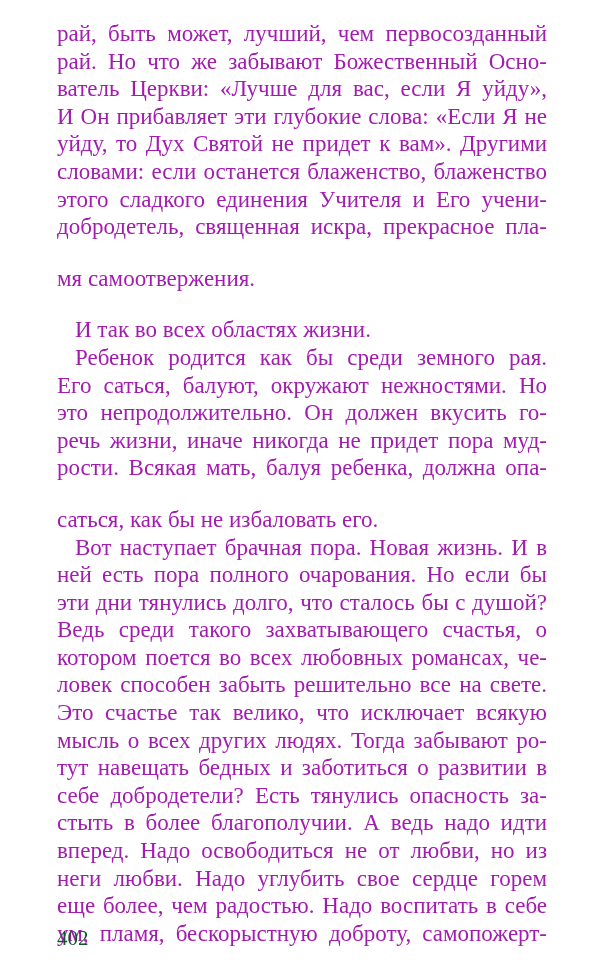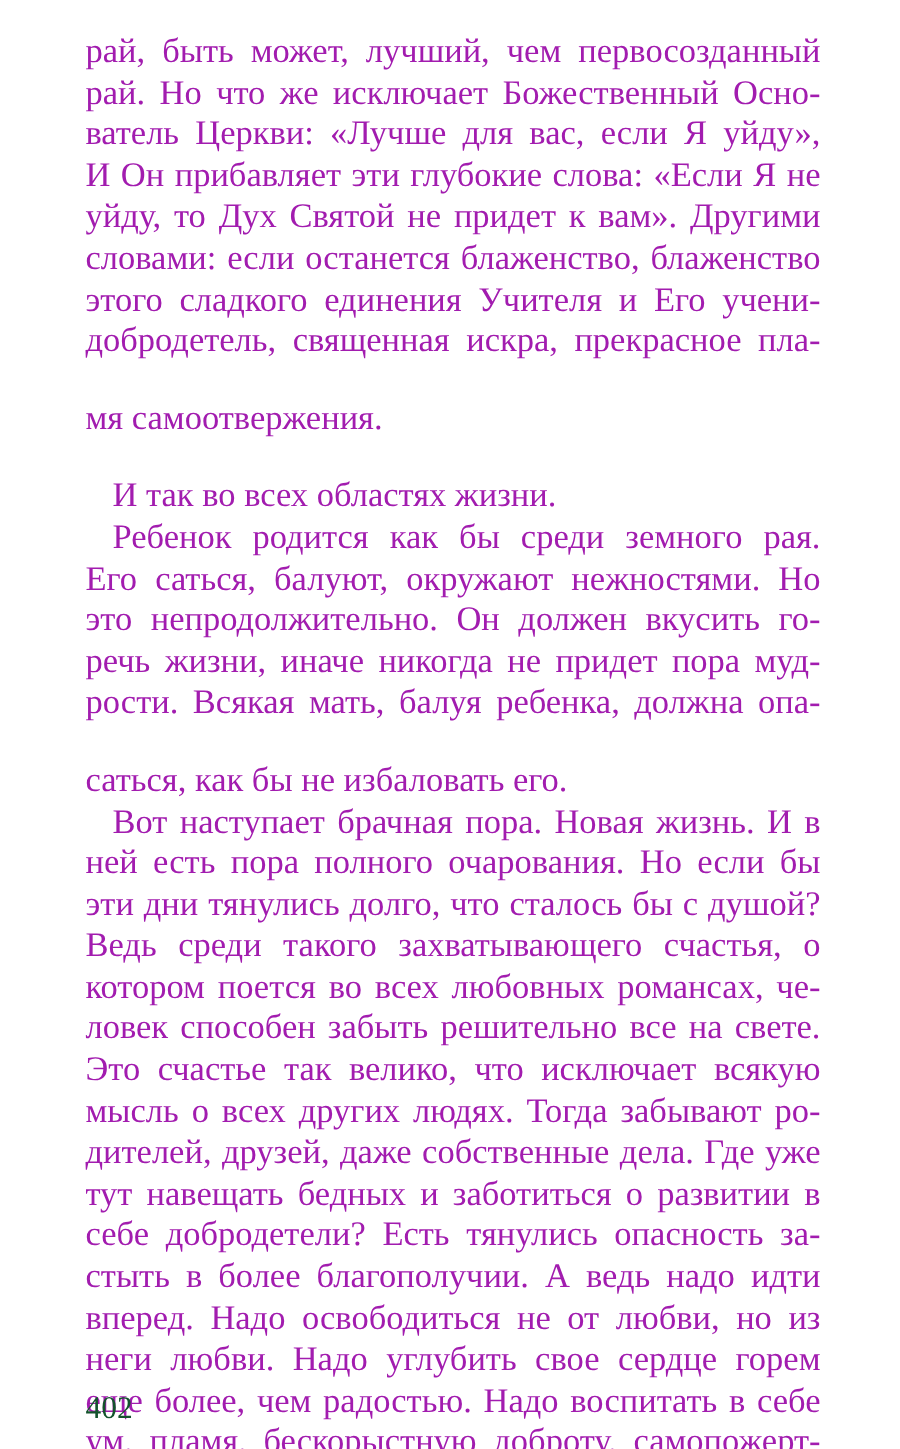--- a/index.html
+++ b/index.html
@@ -20,21 +20,21 @@
       font-family: "Liberation Serif", serif; font-size: 21px; color: #14532d;
     }
   </style>
 </head>
 <body>
 
 <div class="page">
 
   <div>
     <span class="line">рай, быть может, лучший, чем первосозданный</span>
-    <span class="line">рай. Но что же исключает Божественный Осно-</span>
+    <span class="line">рай. Но что же забывают Божественный Осно-</span>
     <span class="line">ватель Церкви: «Лучше для вас, если Я уйду»,</span>
     <span class="line">И Он прибавляет эти глубокие слова: «Если Я не</span>
     <span class="line">уйду, то Дух Святой не придет к вам». Другими</span>
     <span class="line">словами: если останется блаженство, блаженство</span>
     <span class="line">этого сладкого единения Учителя и Его учени-</span>
     <span class="line">добродетель, священная искра, прекрасное пла-</span>
     <span class="line last">мя самоотвержения.</span>
   </div>
 
   <div>
@@ -52,21 +52,20 @@
 
   <div>
     <span class="line indent">Вот наступает брачная пора. Новая жизнь. И в</span>
     <span class="line">ней есть пора полного очарования. Но если бы</span>
     <span class="line">эти дни тянулись долго, что сталось бы с душой?</span>
     <span class="line">Ведь среди такого захватывающего счастья, о</span>
     <span class="line">котором поется во всех любовных романсах, че-</span>
     <span class="line">ловек способен забыть решительно все на свете.</span>
     <span class="line">Это счастье так велико, что исключает всякую</span>
     <span class="line">мысль о всех других людях. Тогда забывают ро-</span>
-    <span class="line">дителей, друзей, даже собственные дела. Где уже</span>
     <span class="line">тут навещать бедных и заботиться о развитии в</span>
     <span class="line">себе добродетели? Есть тянулись опасность за-</span>
     <span class="line">стыть в более благополучии. А ведь надо идти</span>
     <span class="line">вперед. Надо освободиться не от любви, но из</span>
     <span class="line">неги любви.  Надо углубить свое сердце горем</span>
     <span class="line">еще более, чем радостью. Надо воспитать в себе</span>
     <span class="line">ум, пламя, бескорыстную доброту, самопожерт-</span>
   </div>
 </div>
 

